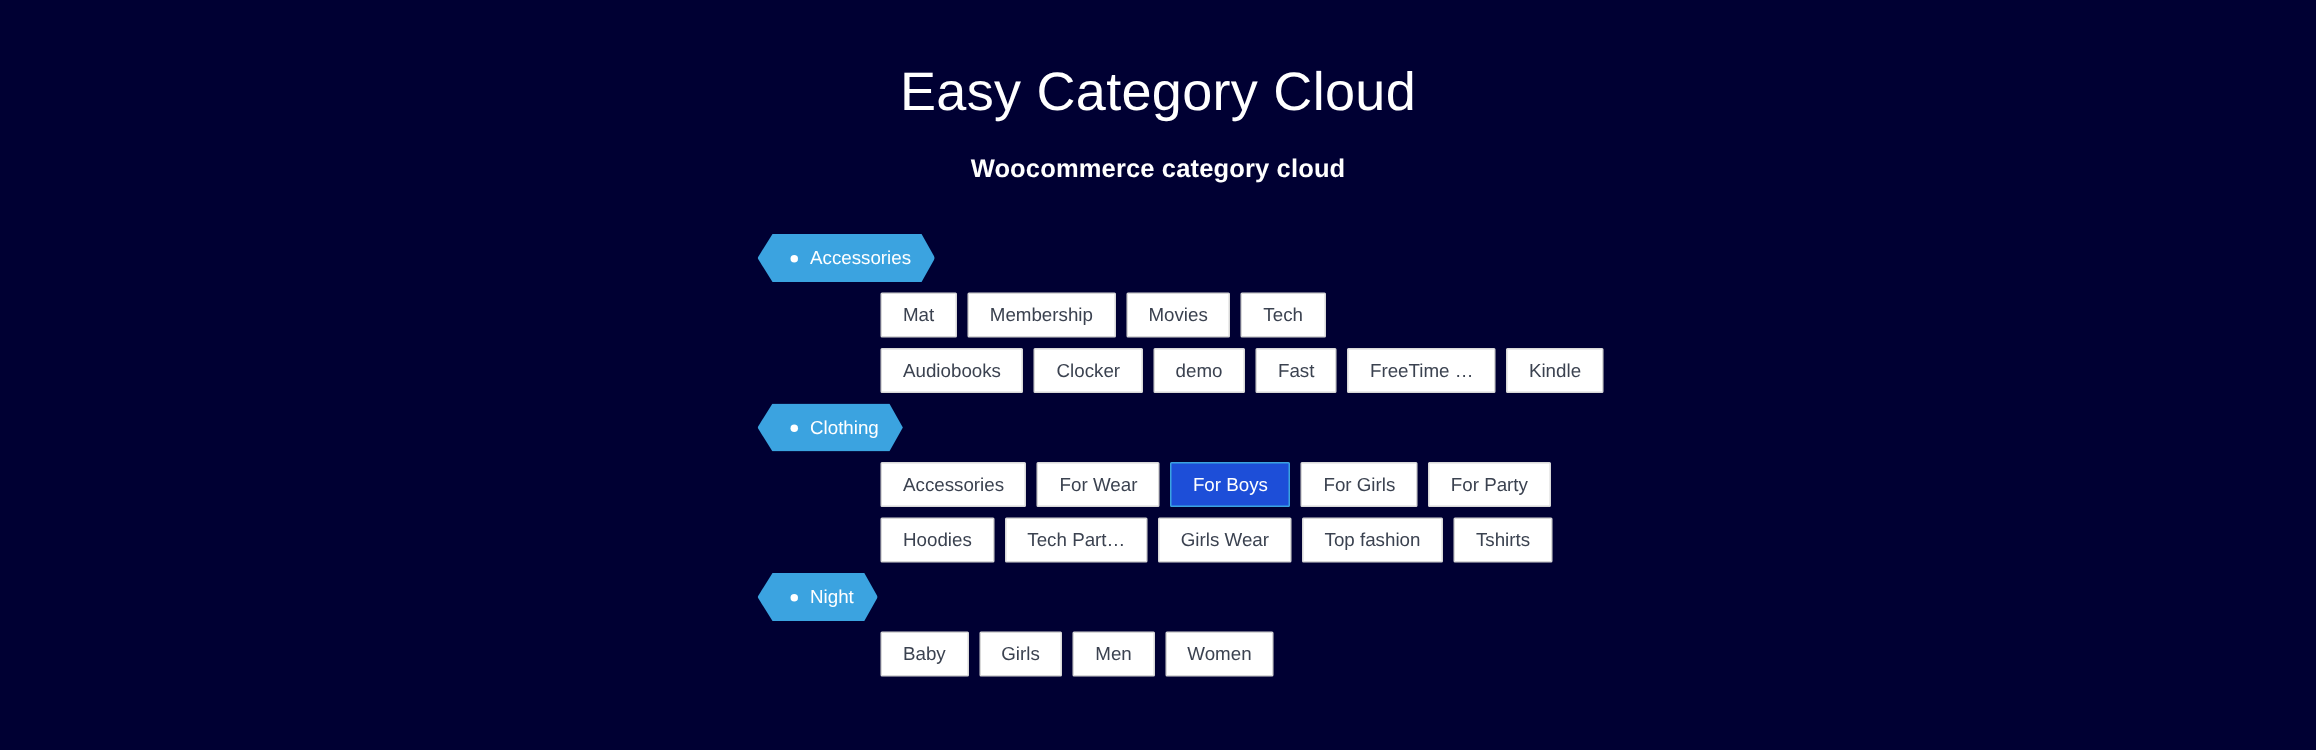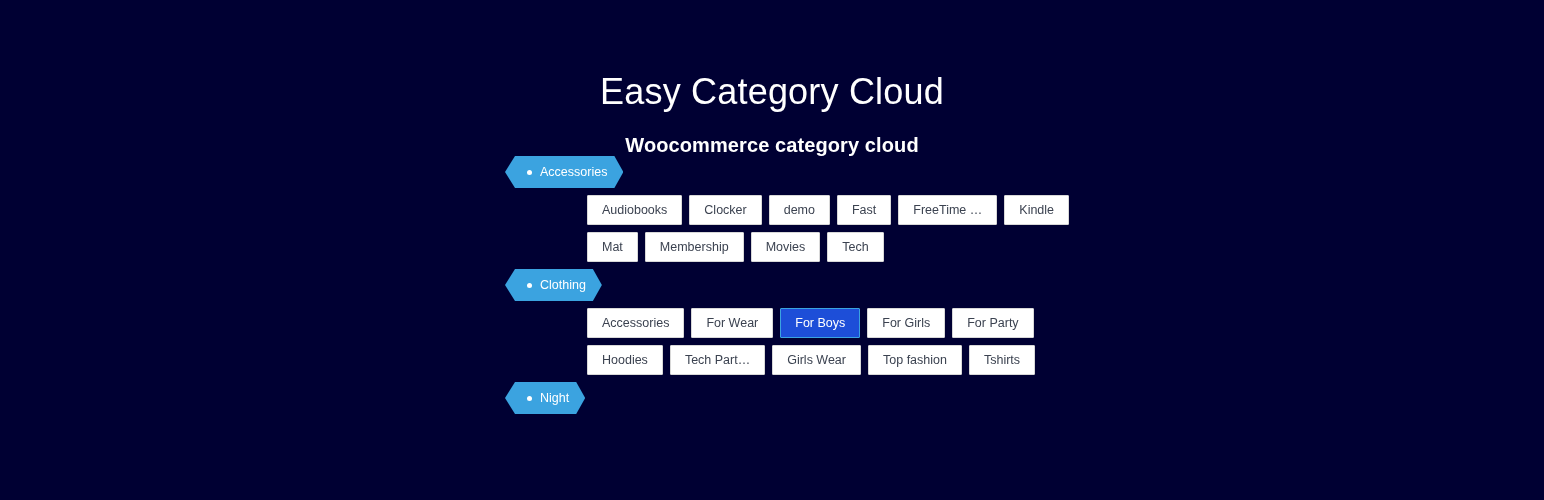--- a/index.html
+++ b/index.html
@@ -16,33 +16,33 @@
 
   .page {
     position: relative;
     width: 1544px;
     height: 500px;
   }
 
   
   .heading {
     text-align: center;
-    padding-top: 71px;
+    padding-top: 40px;
   }
   .page-title {
     color: #ffffff;
     font-size: 36px;
     font-weight: 400;
     letter-spacing: 0.2px;
     line-height: 1.15;
     margin: 0;
   }
   .page-subtitle {
     color: #ffffff;
-    font-size: 20px;
+    font-size: 17px;
     font-weight: 700;
     margin: 0;
     padding-top: 22px;
     letter-spacing: 0.1px;
   }
 
   
   .cloud {
     position: absolute;
     left: 505px;
@@ -128,32 +128,32 @@
     <h1 class="page-title">Easy Category Cloud</h1>
     <div class="page-subtitle">Woocommerce category cloud</div>
   </div>
 
   <div class="cloud">
       <div class="group"><div class="group-banner">
           <span class="banner-dot"></span>
           <span class="banner-label">Accessories</span>
         </div><div class="tag-rows">
           <div class="tag-row">
+            <div class="tag">Mat</div>
+            <div class="tag">Membership</div>
+            <div class="tag">Movies</div>
+            <div class="tag">Tech</div>
+          </div>
+          <div class="tag-row">
             <div class="tag">Audiobooks</div>
             <div class="tag">Clocker</div>
             <div class="tag">demo</div>
             <div class="tag">Fast</div>
             <div class="tag">FreeTime …</div>
             <div class="tag">Kindle</div>
-          </div>
-          <div class="tag-row">
-            <div class="tag">Mat</div>
-            <div class="tag">Membership</div>
-            <div class="tag">Movies</div>
-            <div class="tag">Tech</div>
           </div>
         </div></div>
       <div class="group"><div class="group-banner">
           <span class="banner-dot"></span>
           <span class="banner-label">Clothing</span>
         </div><div class="tag-rows">
           <div class="tag-row">
             <div class="tag">Accessories</div>
             <div class="tag">For Wear</div>
             <div class="tag active">For Boys</div>
@@ -164,16 +164,23 @@
             <div class="tag">Hoodies</div>
             <div class="tag">Tech Part…</div>
             <div class="tag">Girls Wear</div>
             <div class="tag">Top fashion</div>
             <div class="tag">Tshirts</div>
           </div>
         </div></div>
       <div class="group"><div class="group-banner">
           <span class="banner-dot"></span>
           <span class="banner-label">Night</span>
+        </div><div class="tag-rows">
+          <div class="tag-row">
+            <div class="tag">Baby</div>
+            <div class="tag">Girls</div>
+            <div class="tag">Men</div>
+            <div class="tag">Women</div>
+          </div>
         </div></div>
     </div>
 
 </div>
 
 </body></html>

